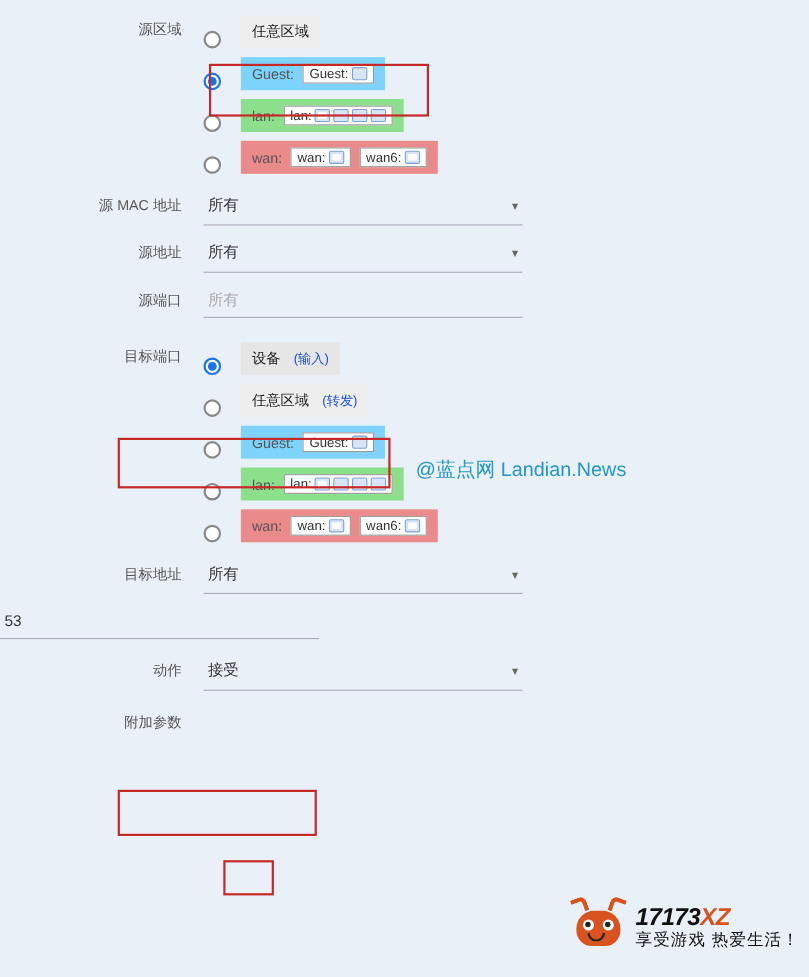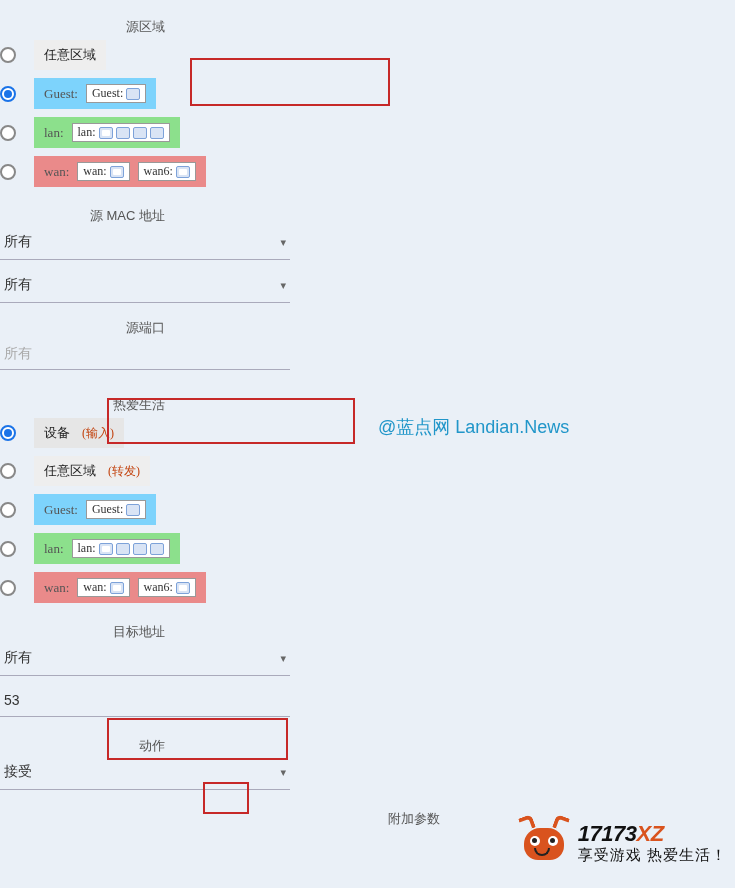--- a/index.html
+++ b/index.html
@@ -7,36 +7,35 @@
   background: #eaf0f7;
   font-family: "Microsoft YaHei", "PingFang SC", Arial, sans-serif;
   font-size: 13px;
   color: #444;
   width: 735px;
   height: 888px;
   position: relative;
   overflow: hidden;
 }
 .form { padding: 10px 0 0 0; }
-.row { display: flex; align-items: flex-start; margin-bottom: 8px; flex-direction: column; }
+.row { display: flex; align-items: flex-start; margin-bottom: 8px; }
 .label {
   width: 185px;
   text-align: right;
   padding-right: 20px;
   padding-top: 8px;
   color: #555;
   font-size: 13px;
 }
 .value { flex: 1; padding-right: 40px; }
 .radio-option {
   display: flex;
-  align-items: center;
+  align-items: flex-end;
   min-height: 38px;
   padding: 4px 0;
-  font-family: Liberation Serif, serif;
 }
 .radio {
   width: 16px; height: 16px;
   border: 2px solid #888;
   border-radius: 50%;
   margin-right: 18px;
   position: relative;
   background: #fff;
   flex-shrink: 0;
   cursor: pointer;
@@ -79,21 +78,21 @@
   background: #d9e4f5;
   border: 1px solid #7da2d9;
   border-radius: 2px;
   position: relative;
 }
 .mini-icon.dev::after {
   content: ""; position: absolute; inset: 2px;
   background: #fff;
   border-radius: 1px;
 }
-.muted { color: #c2410c; font-size: 12px; margin-left: 4px; }
+.muted { color: #1d4ed8; font-size: 12px; margin-left: 4px; }
 .select {
   width: 290px;
   border: none;
   border-bottom: 1px solid #aab;
   background: transparent;
   padding: 8px 4px;
   font-size: 14px;
   color: #333;
   display: flex;
   justify-content: space-between;
@@ -196,37 +195,38 @@
     <div class="label">源 MAC 地址</div>
     <div class="value">
       <div class="select">
         <span>所有</span>
         <span class="caret">▾</span>
       </div>
     </div>
   </div>
 
   <div class="row">
+    <div class="label">源地址</div>
     <div class="value">
       <div class="select">
         <span>所有</span>
         <span class="caret">▾</span>
       </div>
     </div>
   </div>
 
   <div class="row">
     <div class="label">源端口</div>
     <div class="value">
       <input class="input-text" placeholder="所有" style="">
     </div>
   </div>
 
   <div class="row" style="margin-top:18px;">
-    <div class="label">热爱生活</div>
+    <div class="label">目标端口</div>
     <div class="value">
       <div class="radio-option">
         <span class="radio checked"></span>
         <span class="zone-box zone-dev">
           <span>设备</span>
           <span class="muted">(输入)</span>
         </span>
       </div>
       <div class="radio-option">
         <span class="radio"></span>

